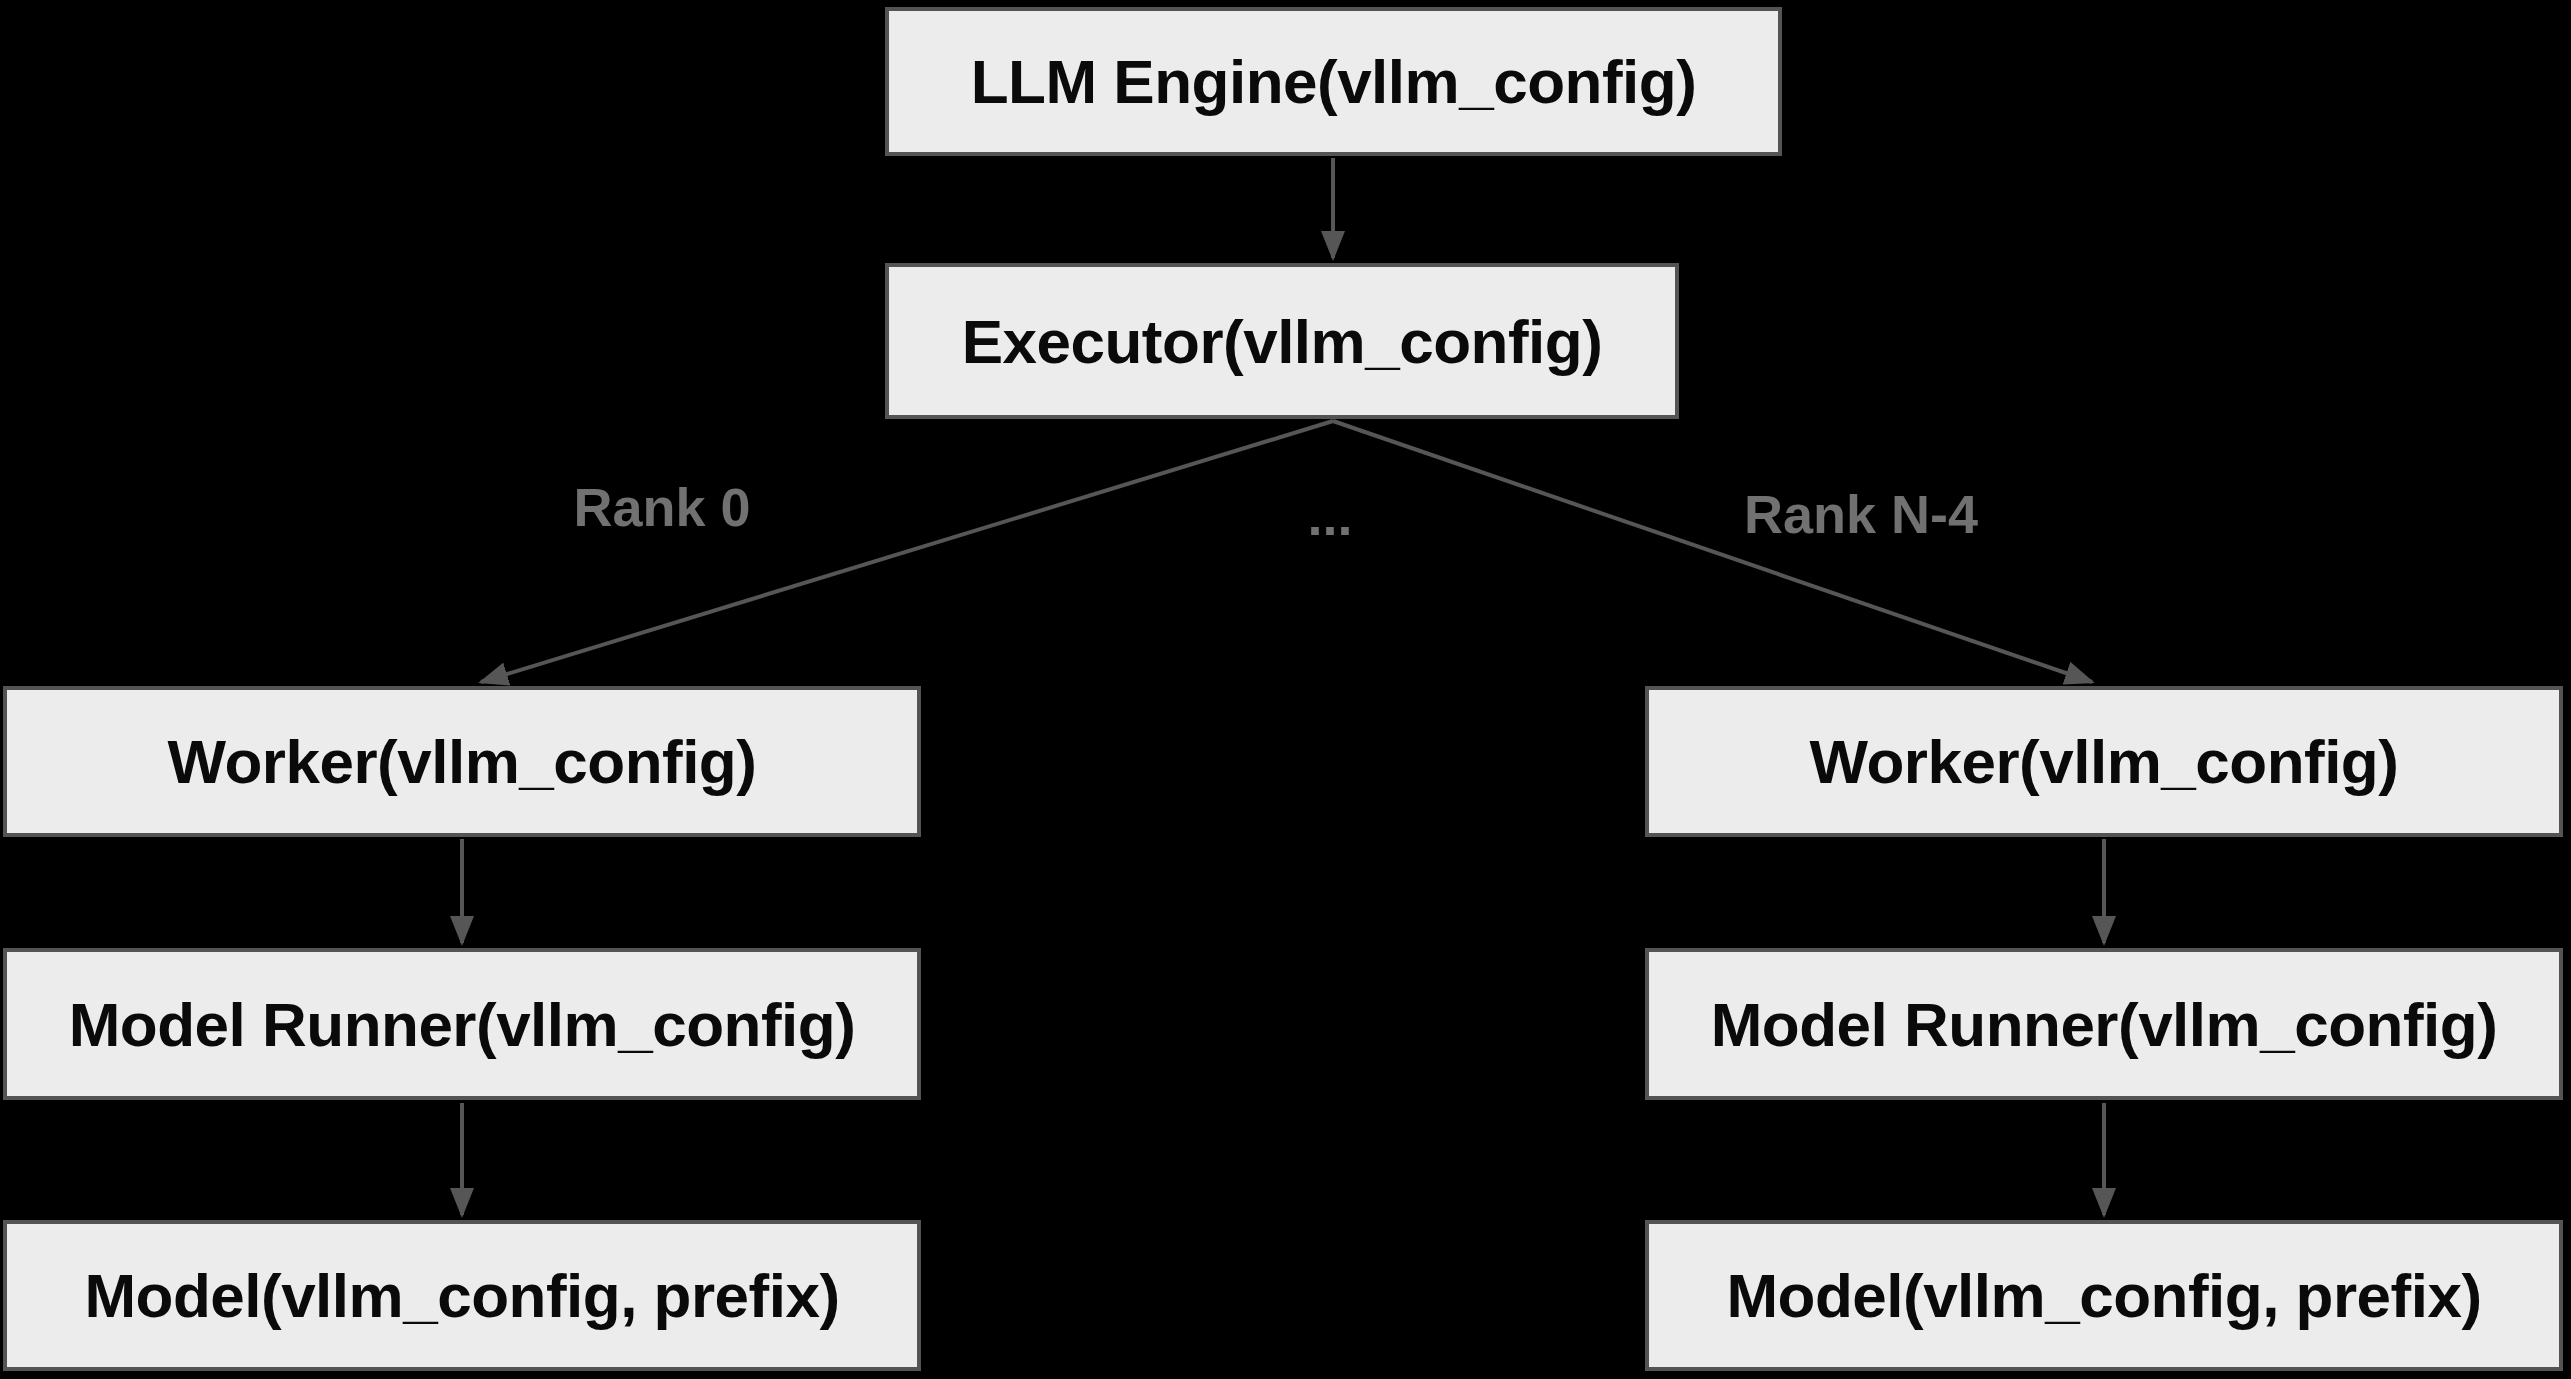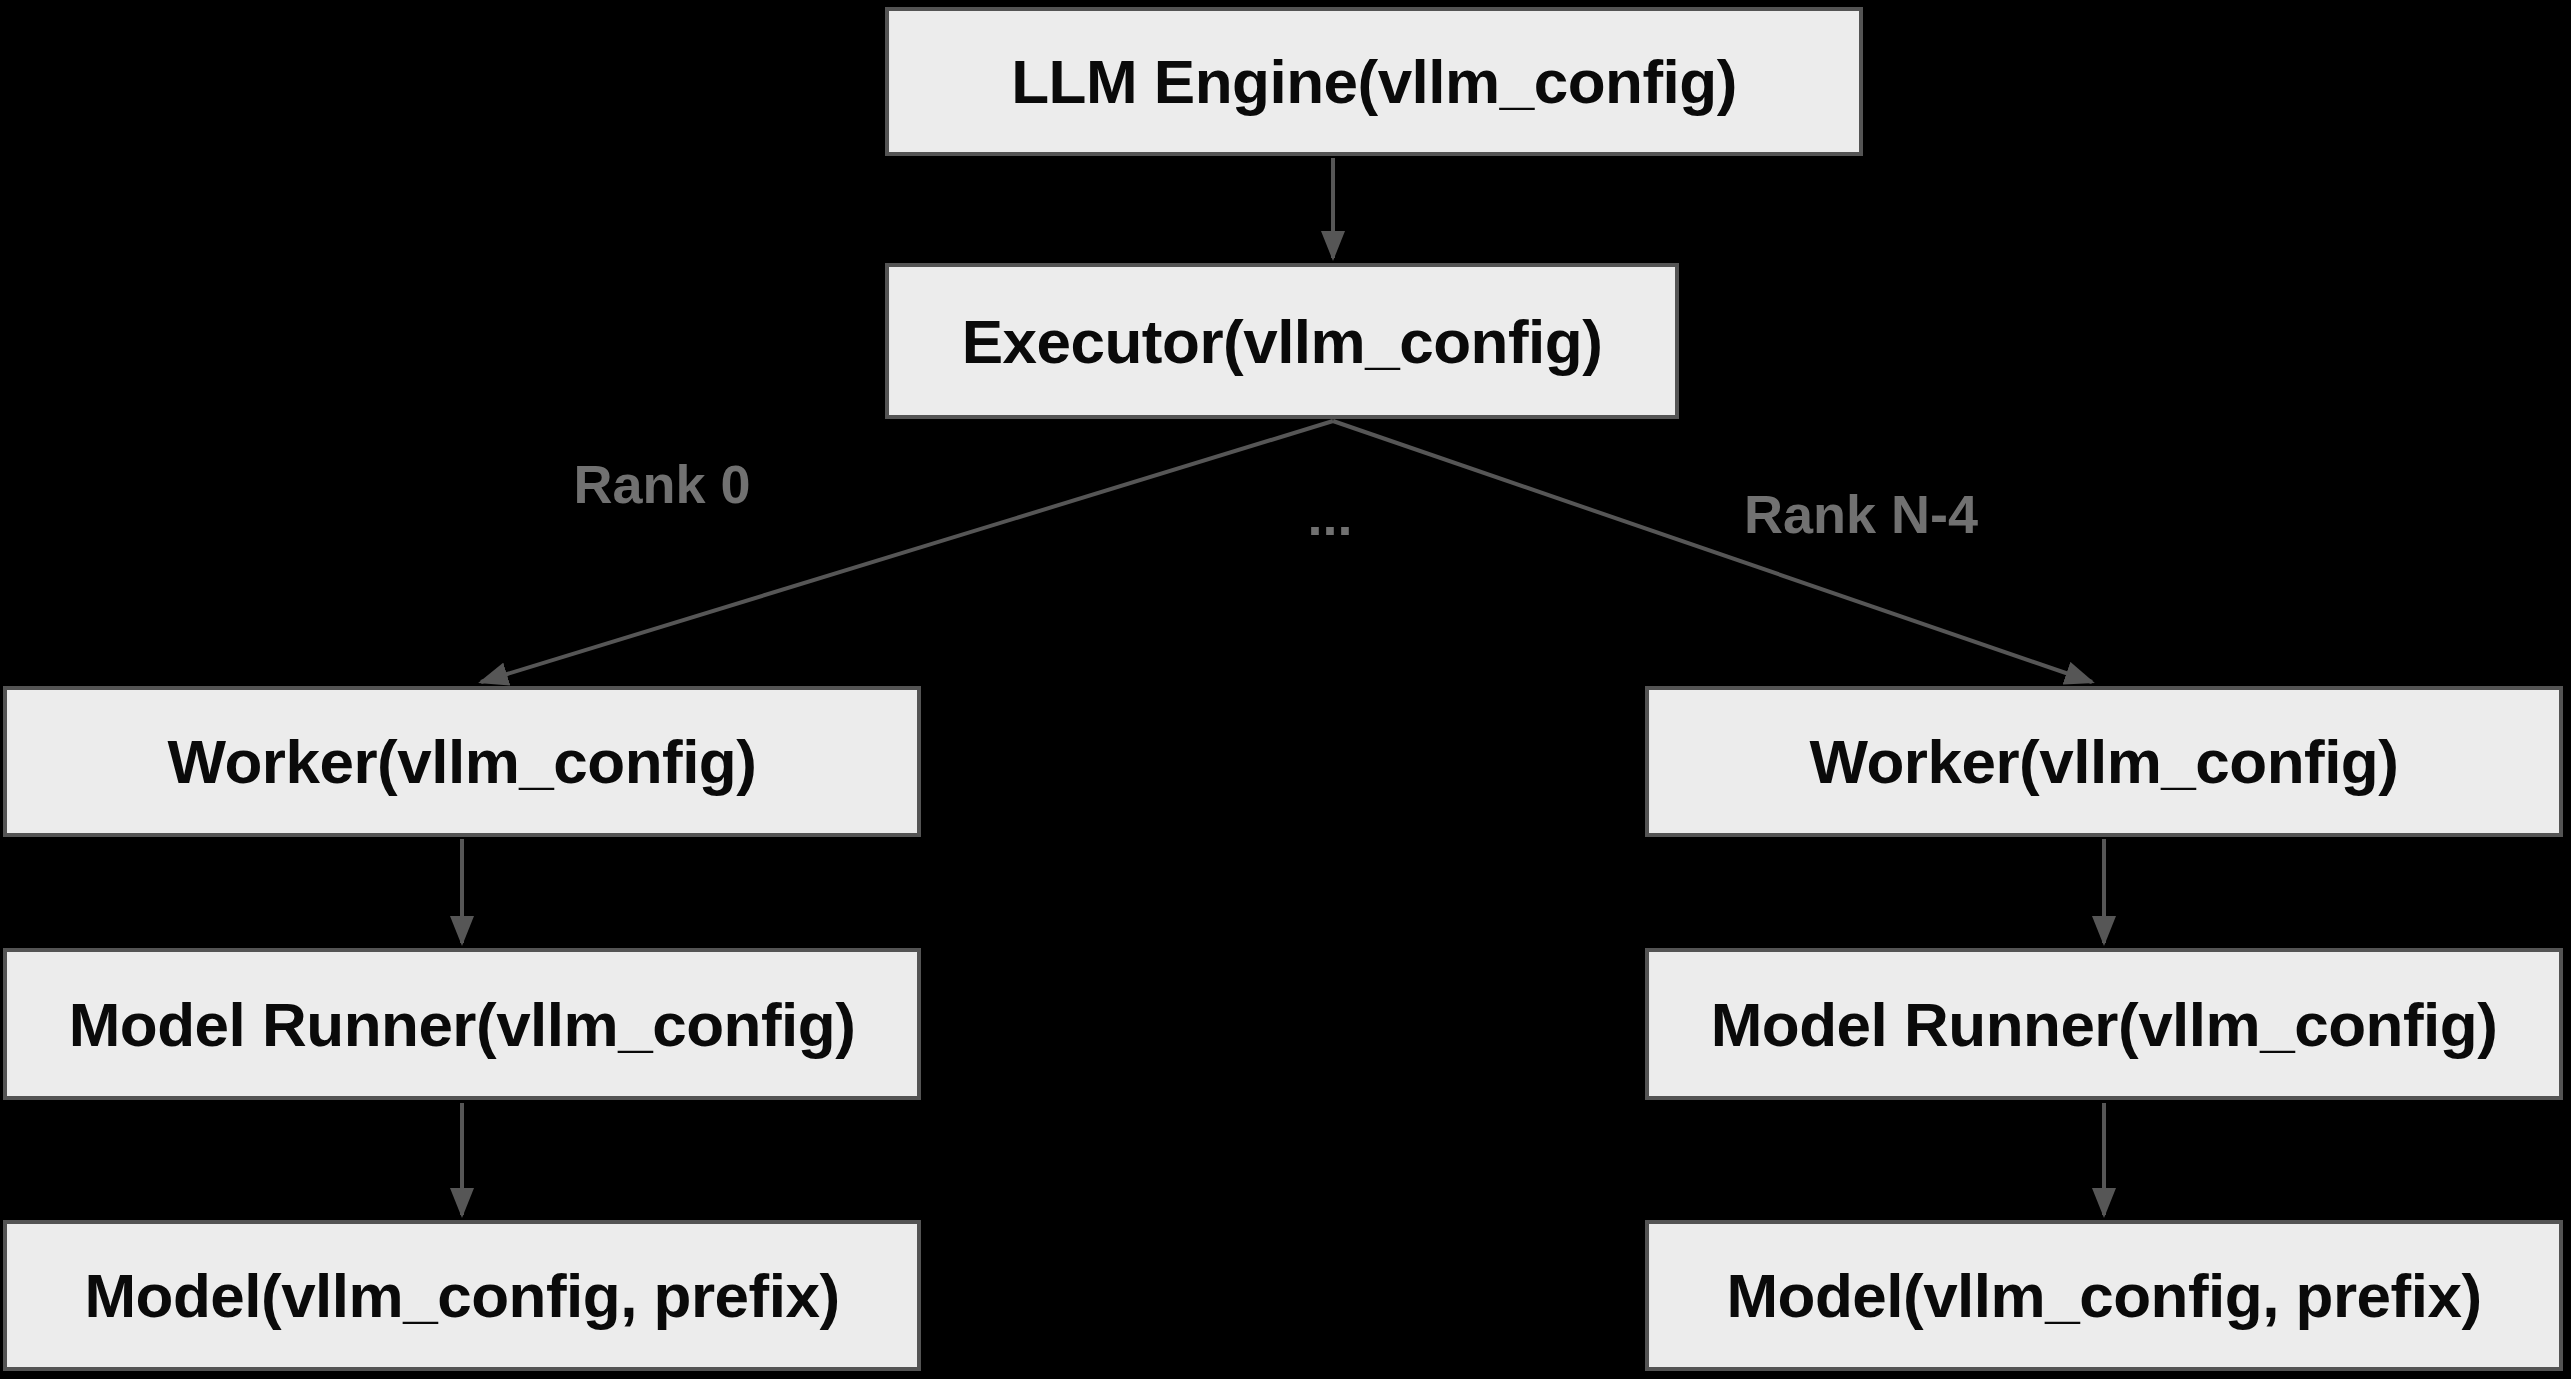--- a/index.html
+++ b/index.html
@@ -34,37 +34,37 @@
     border: 4px solid #545454;
     display: flex;
     align-items: center;
     justify-content: center;
     color: #0a0a0a;
     font-size: 62px;
     font-weight: 700;
     letter-spacing: -0.5px;
     white-space: nowrap;
   }
-  .node-engine   { left: 885px;  top: 7px;    width: 978px; height: 149px; }
+  .node-engine   { left: 885px;  top: 7px;    width: 897px; height: 149px; }
   .node-executor { left: 885px;  top: 263px;  width: 794px; height: 156px; }
   .node-worker-0 { left: 3px;    top: 686px;  width: 918px; height: 151px; }
   .node-worker-n { left: 1645px; top: 686px;  width: 918px; height: 151px; }
   .node-runner-0 { left: 3px;    top: 948px;  width: 918px; height: 152px; }
   .node-runner-n { left: 1645px; top: 948px;  width: 918px; height: 152px; }
   .node-model-0  { left: 3px;    top: 1220px; width: 918px; height: 151px; }
   .node-model-n  { left: 1645px; top: 1220px; width: 918px; height: 151px; }
   .edge-label {
     position: absolute;
     transform: translate(-50%, -50%);
     color: #717171;
     font-size: 54px;
     font-weight: 700;
     white-space: nowrap;
   }
-  .label-rank-0   { left: 662px;  top: 484px; }
+  .label-rank-0   { left: 662px;  top: 507px; }
   .label-ellipsis { left: 1330px; top: 516px; }
   .label-rank-n   { left: 1861px; top: 514px; }
 </style>
 </head>
 <body>
 
 <div id="stage">
 
   <svg id="edges-layer" viewBox="0 0 2571 1379" xmlns="http://www.w3.org/2000/svg">
     <defs>

